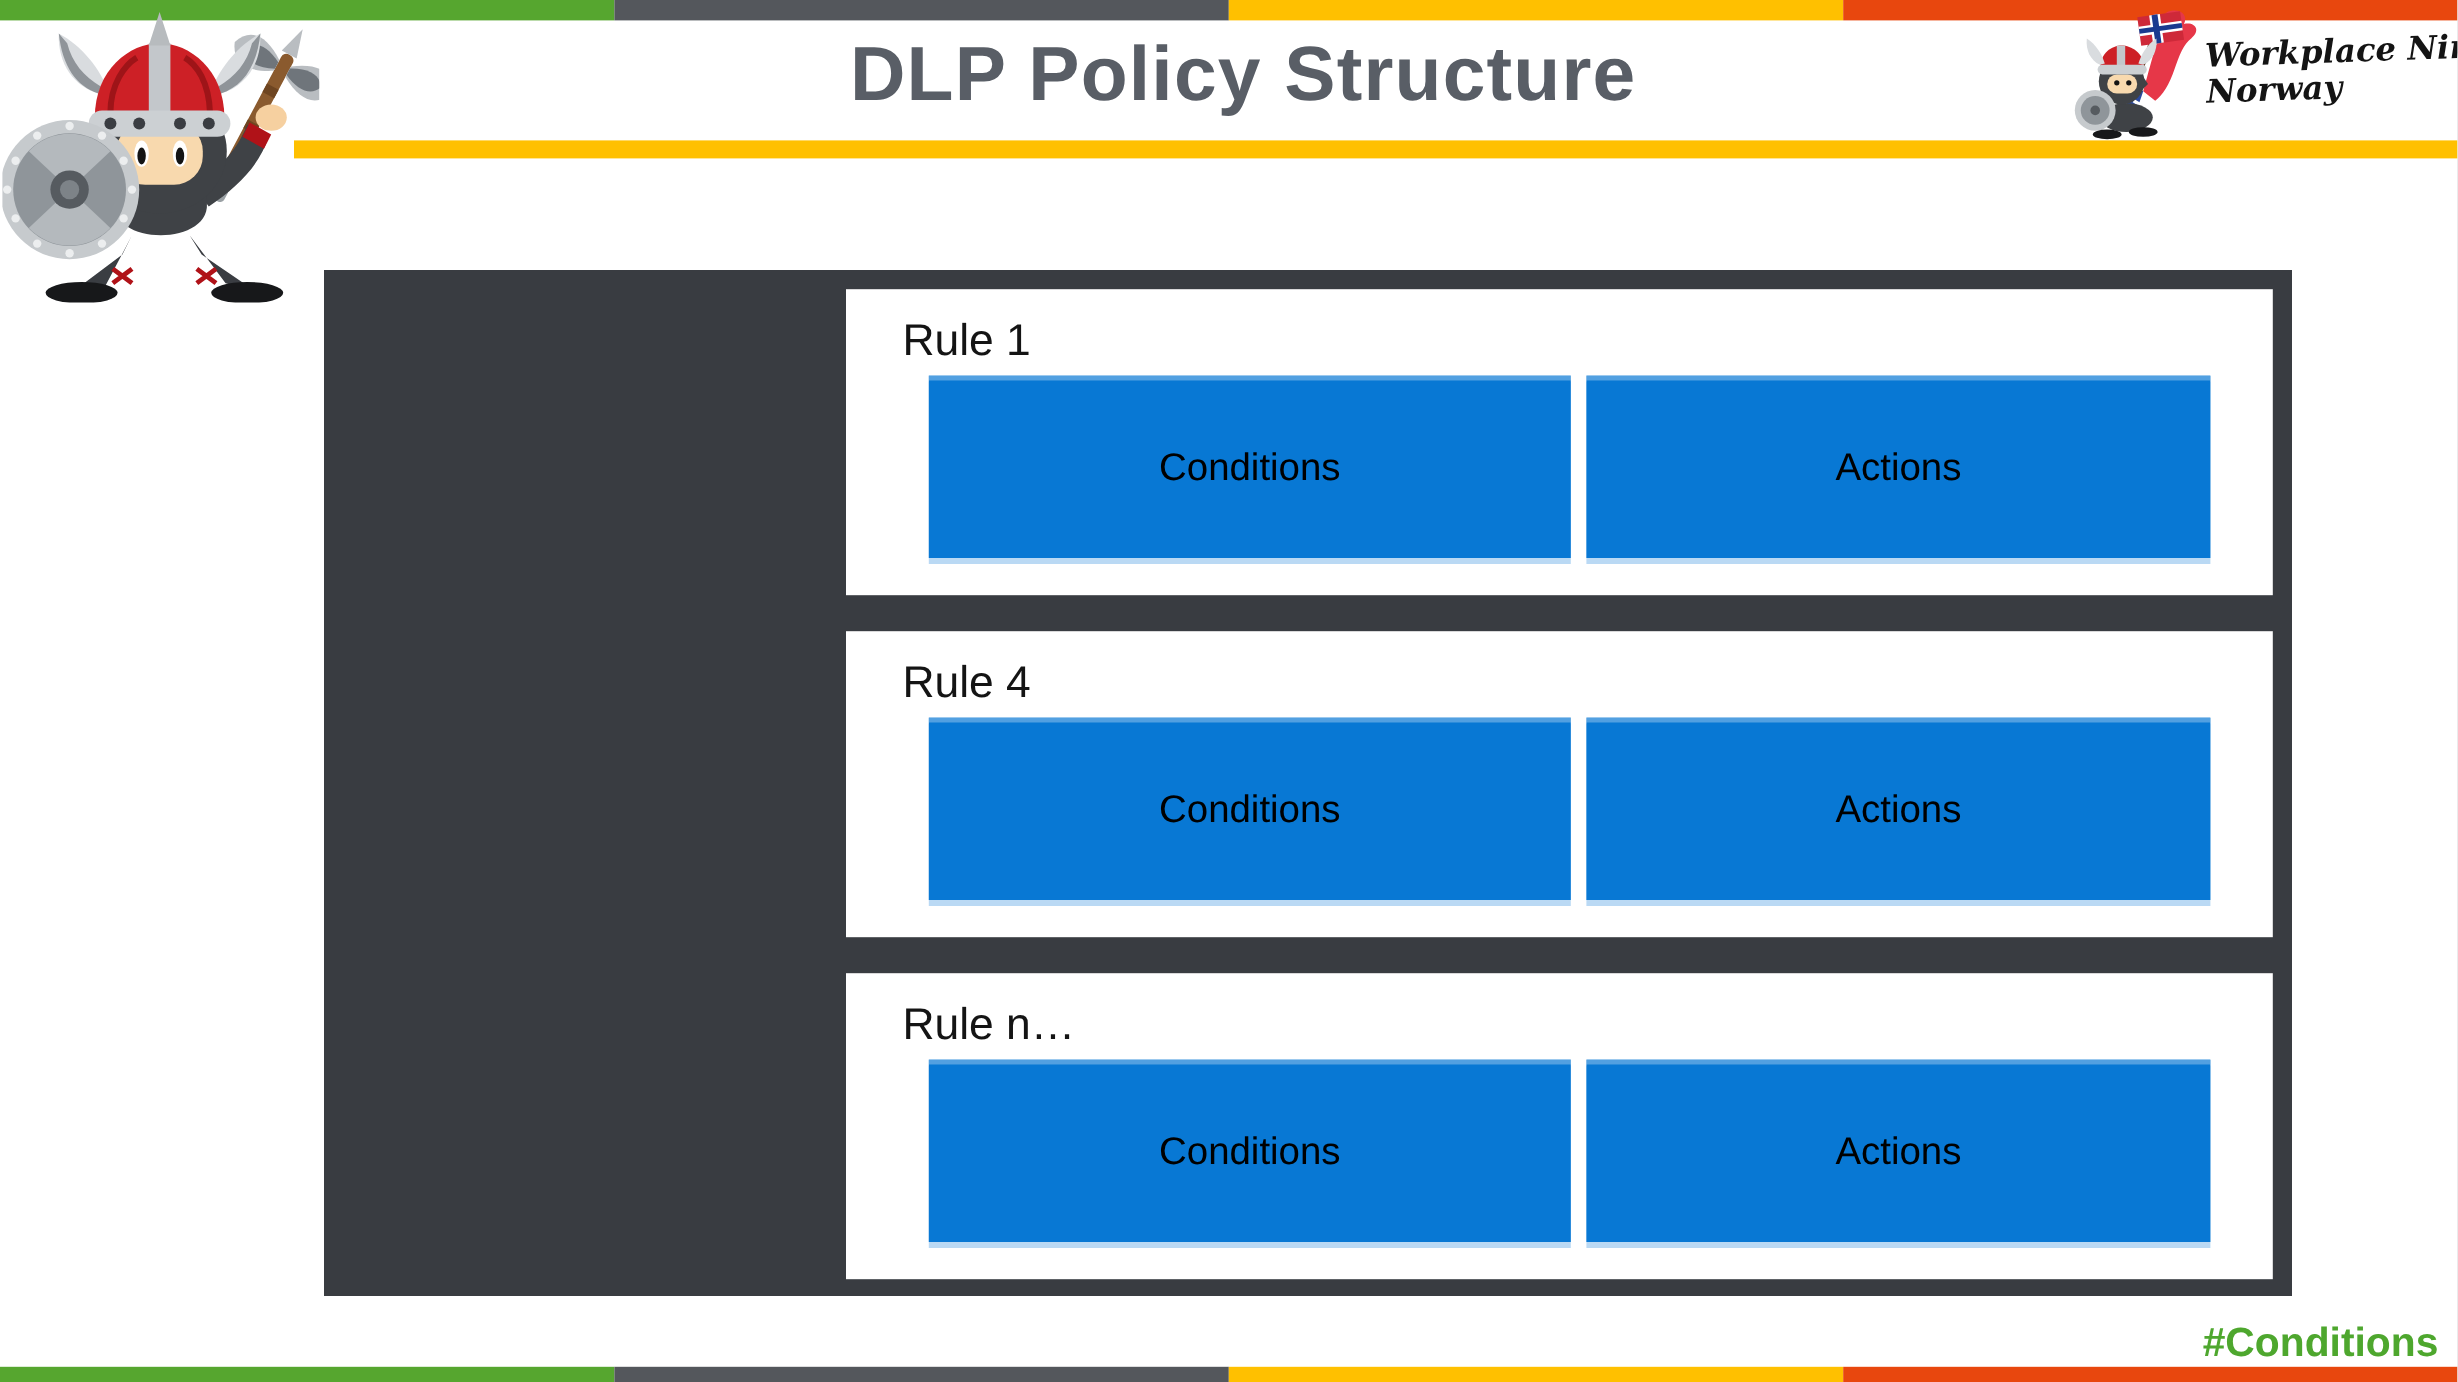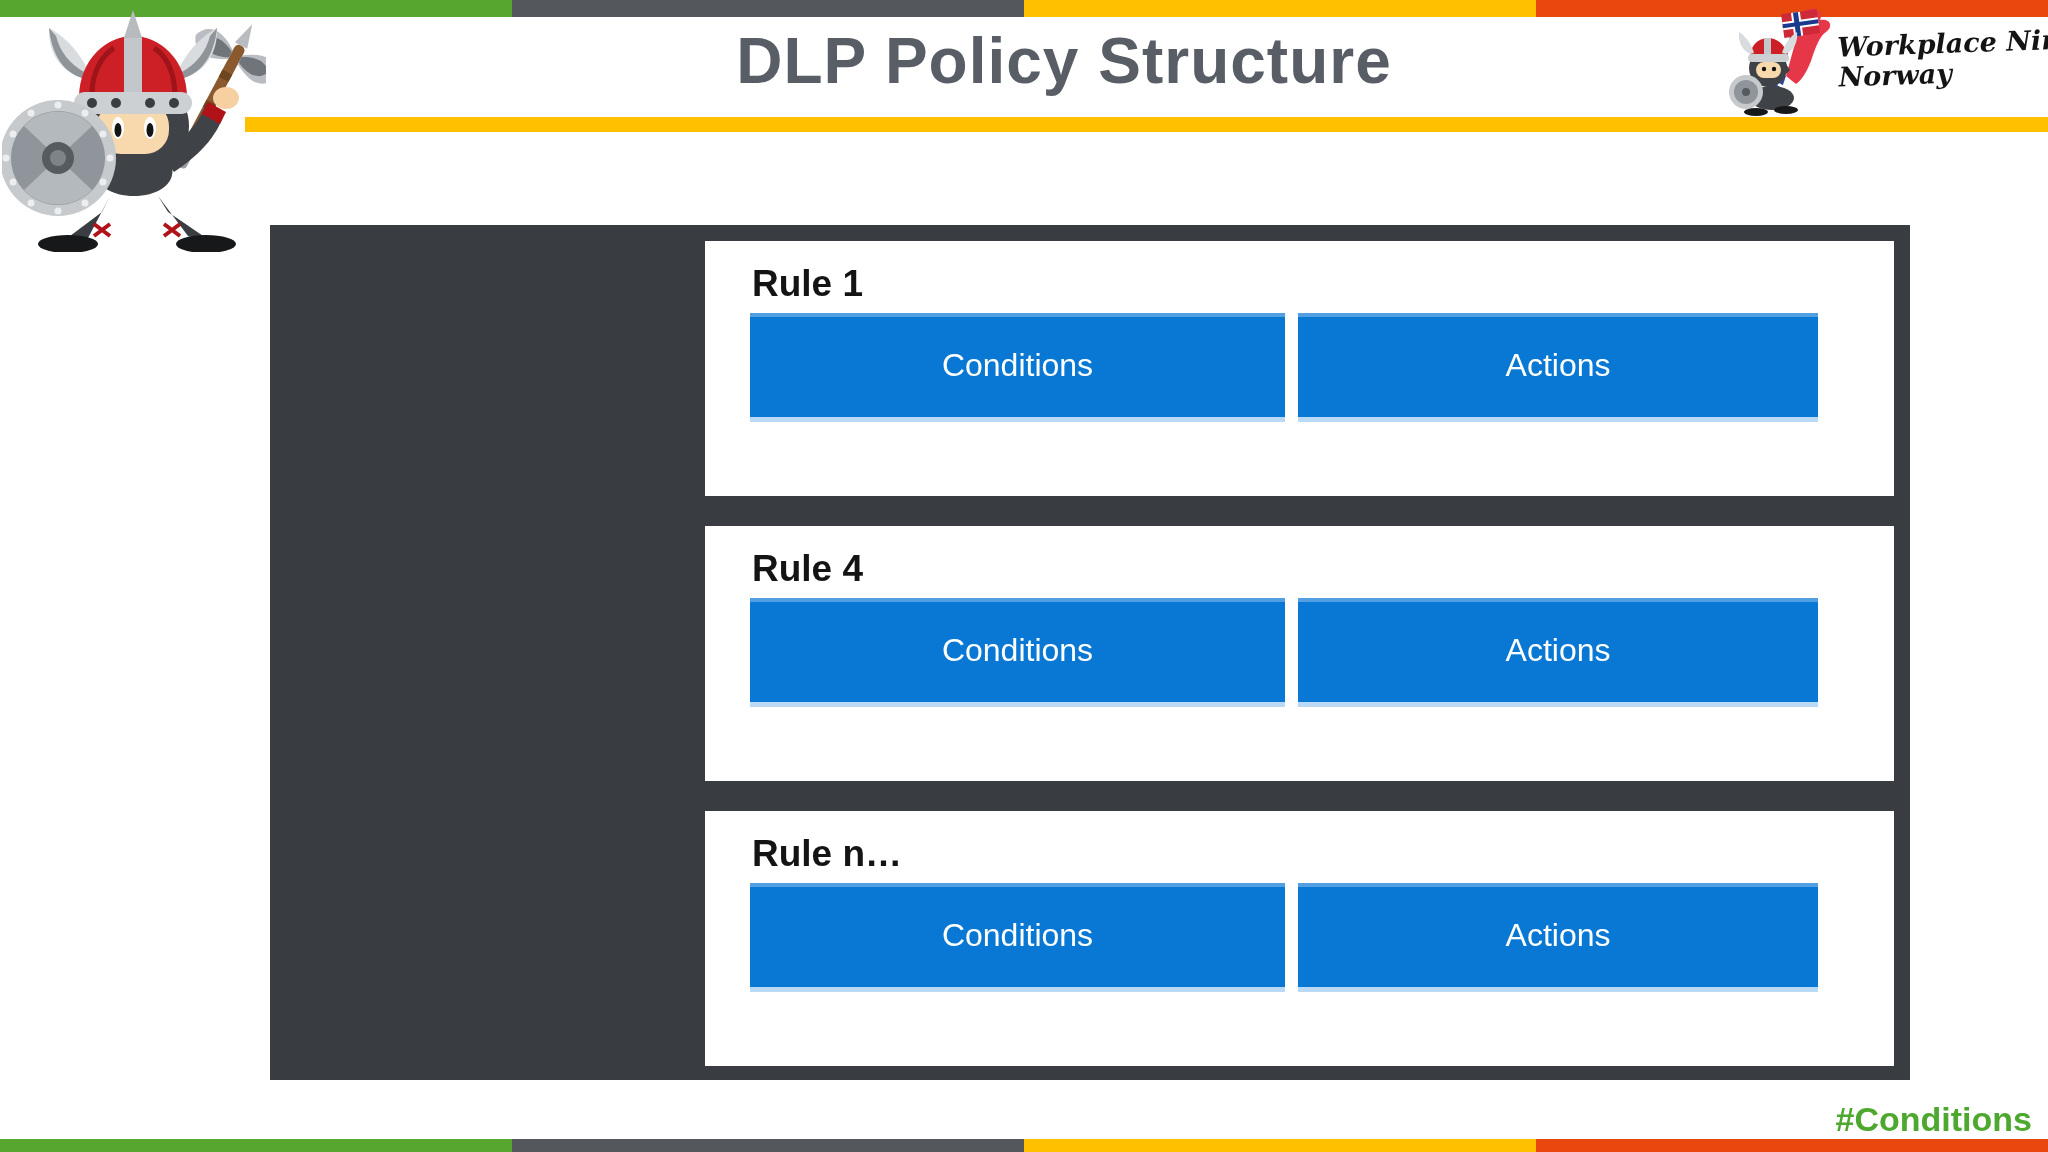--- a/index.html
+++ b/index.html
@@ -10,43 +10,43 @@
   .color-bar{position:absolute;left:0;width:2048px;display:flex;}
   .color-bar.top{top:0;height:17px;}
   .color-bar.bottom{bottom:0;height:13px;}
   .color-bar .seg{width:512px;height:100%;}
   .seg.green{background:var(--bar-green);}
   .seg.gray{background:var(--bar-gray);}
   .seg.gold{background:var(--gold);}
   .seg.red{background:var(--bar-red);}
 
   
-  .slide-title{position:absolute;top:24px;left:1064px;transform:translateX(-50%);
+  .slide-title{position:absolute;top:24px;left:1036px;transform:translateX(-50%);
     font-size:64px;font-weight:bold;color:var(--title-gray);letter-spacing:1px;white-space:nowrap;text-align:center;}
   .gold-rule{position:absolute;left:245px;top:117px;width:1803px;height:15px;background:var(--gold);}
 
   .mascot{position:absolute;left:2px;top:6px;width:264px;height:246px;}
   .wn-logo{position:absolute;left:1720px;top:6px;width:315px;height:112px;}
   .wn-logo svg{position:absolute;left:0;top:0;}
   .wn-text{position:absolute;left:118px;top:22px;font-family:"DejaVu Serif",serif;
     font-style:italic;font-weight:bold;color:#141414;font-size:27px;line-height:30px;
     transform:rotate(-2deg);white-space:nowrap;}
 
   
   .diagram{position:absolute;left:270px;top:225px;width:1640px;height:855px;background:var(--frame-dark);}
   .loc-panel{position:absolute;left:17px;top:17px;width:398px;height:821px;background:var(--blue);}
   .loc-text{position:absolute;left:41px;top:262px;color:#ffffff;font-size:60px;line-height:73px;
     font-weight:300;white-space:pre-line;letter-spacing:0.5px;}
 
   .rules{position:absolute;left:435px;top:16px;width:1189px;}
   .rule-box{position:relative;height:255px;margin-bottom:30px;background:#ffffff;}
-  .rule-label{position:absolute;left:47px;top:22px;font-size:37px;font-weight:bold;color:#141414;}
-  .dlp-btn{position:absolute;top:72px;height:104px;background:var(--blue);color:#ffffff;
+  .rule-label{position:absolute;left:47px;top:22px;font-size:37px;font-weight:normal;color:#141414;}
+  .dlp-btn{position:absolute;top:72px;height:152px;background:var(--blue);color:#000000;
     font-size:32px;display:flex;align-items:center;justify-content:center;
-    box-shadow:inset 0 4px 0 rgba(255,255,255,0.30), 0 5px 0 rgba(130,185,235,0.55);}
+    box-shadow:inset 0 4px 0 rgba(255,255,255,0.30), 0 5px 0 rgba(130,185,235,0.55);margin-left:24px;}
   .dlp-btn.conditions{left:45px;width:535px;}
   .dlp-btn.actions{left:593px;width:520px;}
 
   .hashtag{position:absolute;right:16px;top:1100px;font-size:34px;font-weight:bold;color:var(--hashtag-green);}
 </style>
 </head>
 <body>
 
 <div id="canvas">
 

